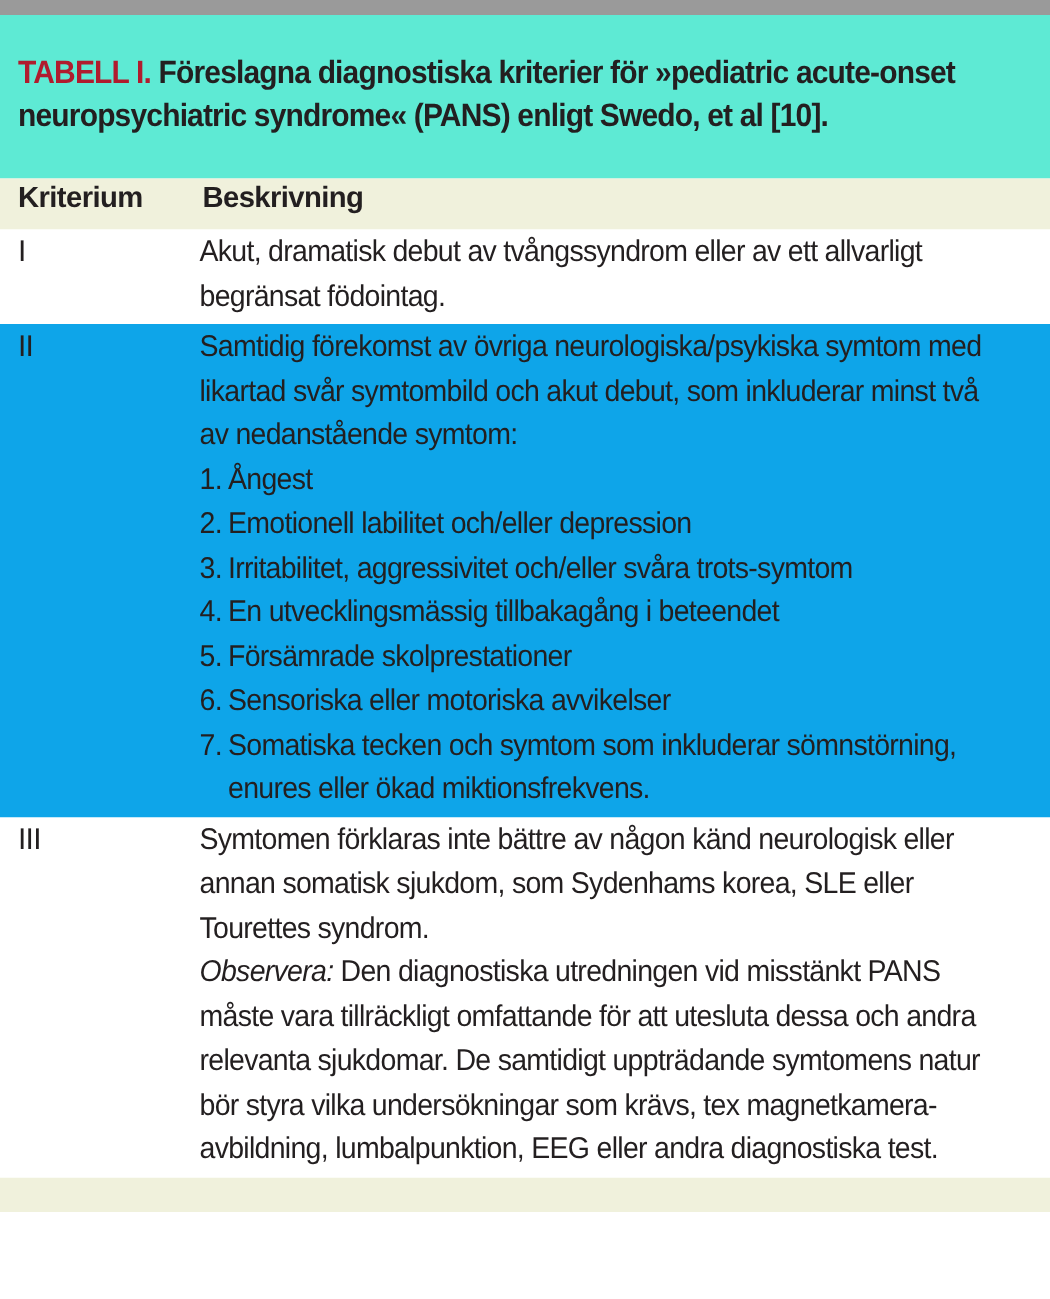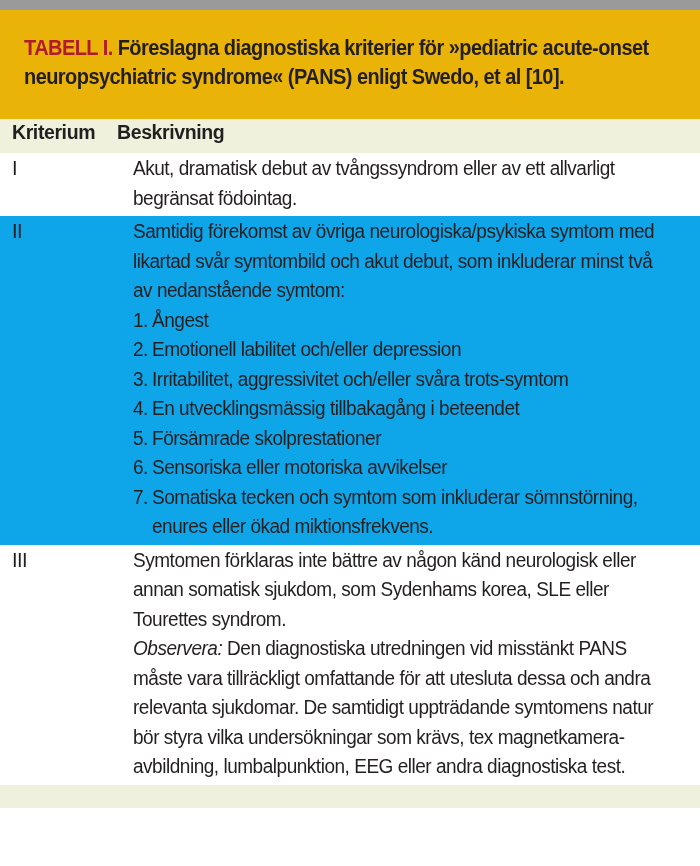--- a/index.html
+++ b/index.html
@@ -3,27 +3,27 @@
 <meta charset="utf-8">
 <style>
   html, body { margin: 0; padding: 0; }
   body {
     width: 700px; height: 866px; overflow: hidden;
     background: #ffffff;
     font-family: "Liberation Sans", "DejaVu Sans", sans-serif;
     color: #231f20;
   }
   .topbar { height: 10px; background: #9a9a9a; }
-  .header { background: #eab308; padding: 24px 12px 0 24px; height: 109px; box-sizing: border-box; }
+  .header { background: #5eead4; padding: 24px 12px 0 12px; height: 109px; box-sizing: border-box; }
   .caption { font-weight: bold; font-size: 21.5px; line-height: 29px; letter-spacing: -0.6px; transform: scaleX(0.93); transform-origin: left top; width: 740px; }
   .caption .label { color: #b01c2e; }
   .colheads { background: #f0f1dc; height: 34px; position: relative; font-weight: bold; font-size: 19.5px; letter-spacing: -0.4px; padding-left: 11px; }
   .colheads span { position: absolute; top: 2px; }
   .c1 { left: 12px; }
-  .c2 { left: 117px; }
+  .c2 { left: 135px; }
   .row { position: relative; font-size: 20px; line-height: 29.5px; letter-spacing: -0.5px; }
   .row.white { background: #ffffff; }
   .row.beige { background: #0ea5e9; }
   .row .crit { position: absolute; left: 12px; top: 1px; }
   .row .desc { margin-left: 133px; padding-top: 1px; padding-bottom: 3px; width: 560px; }
   .desc p { margin: 0; }
   .li { display: flex; }
   .li .num { width: 20px; flex: none; }
   .li .txt { flex: 1; }
   .obs { font-style: italic; }

